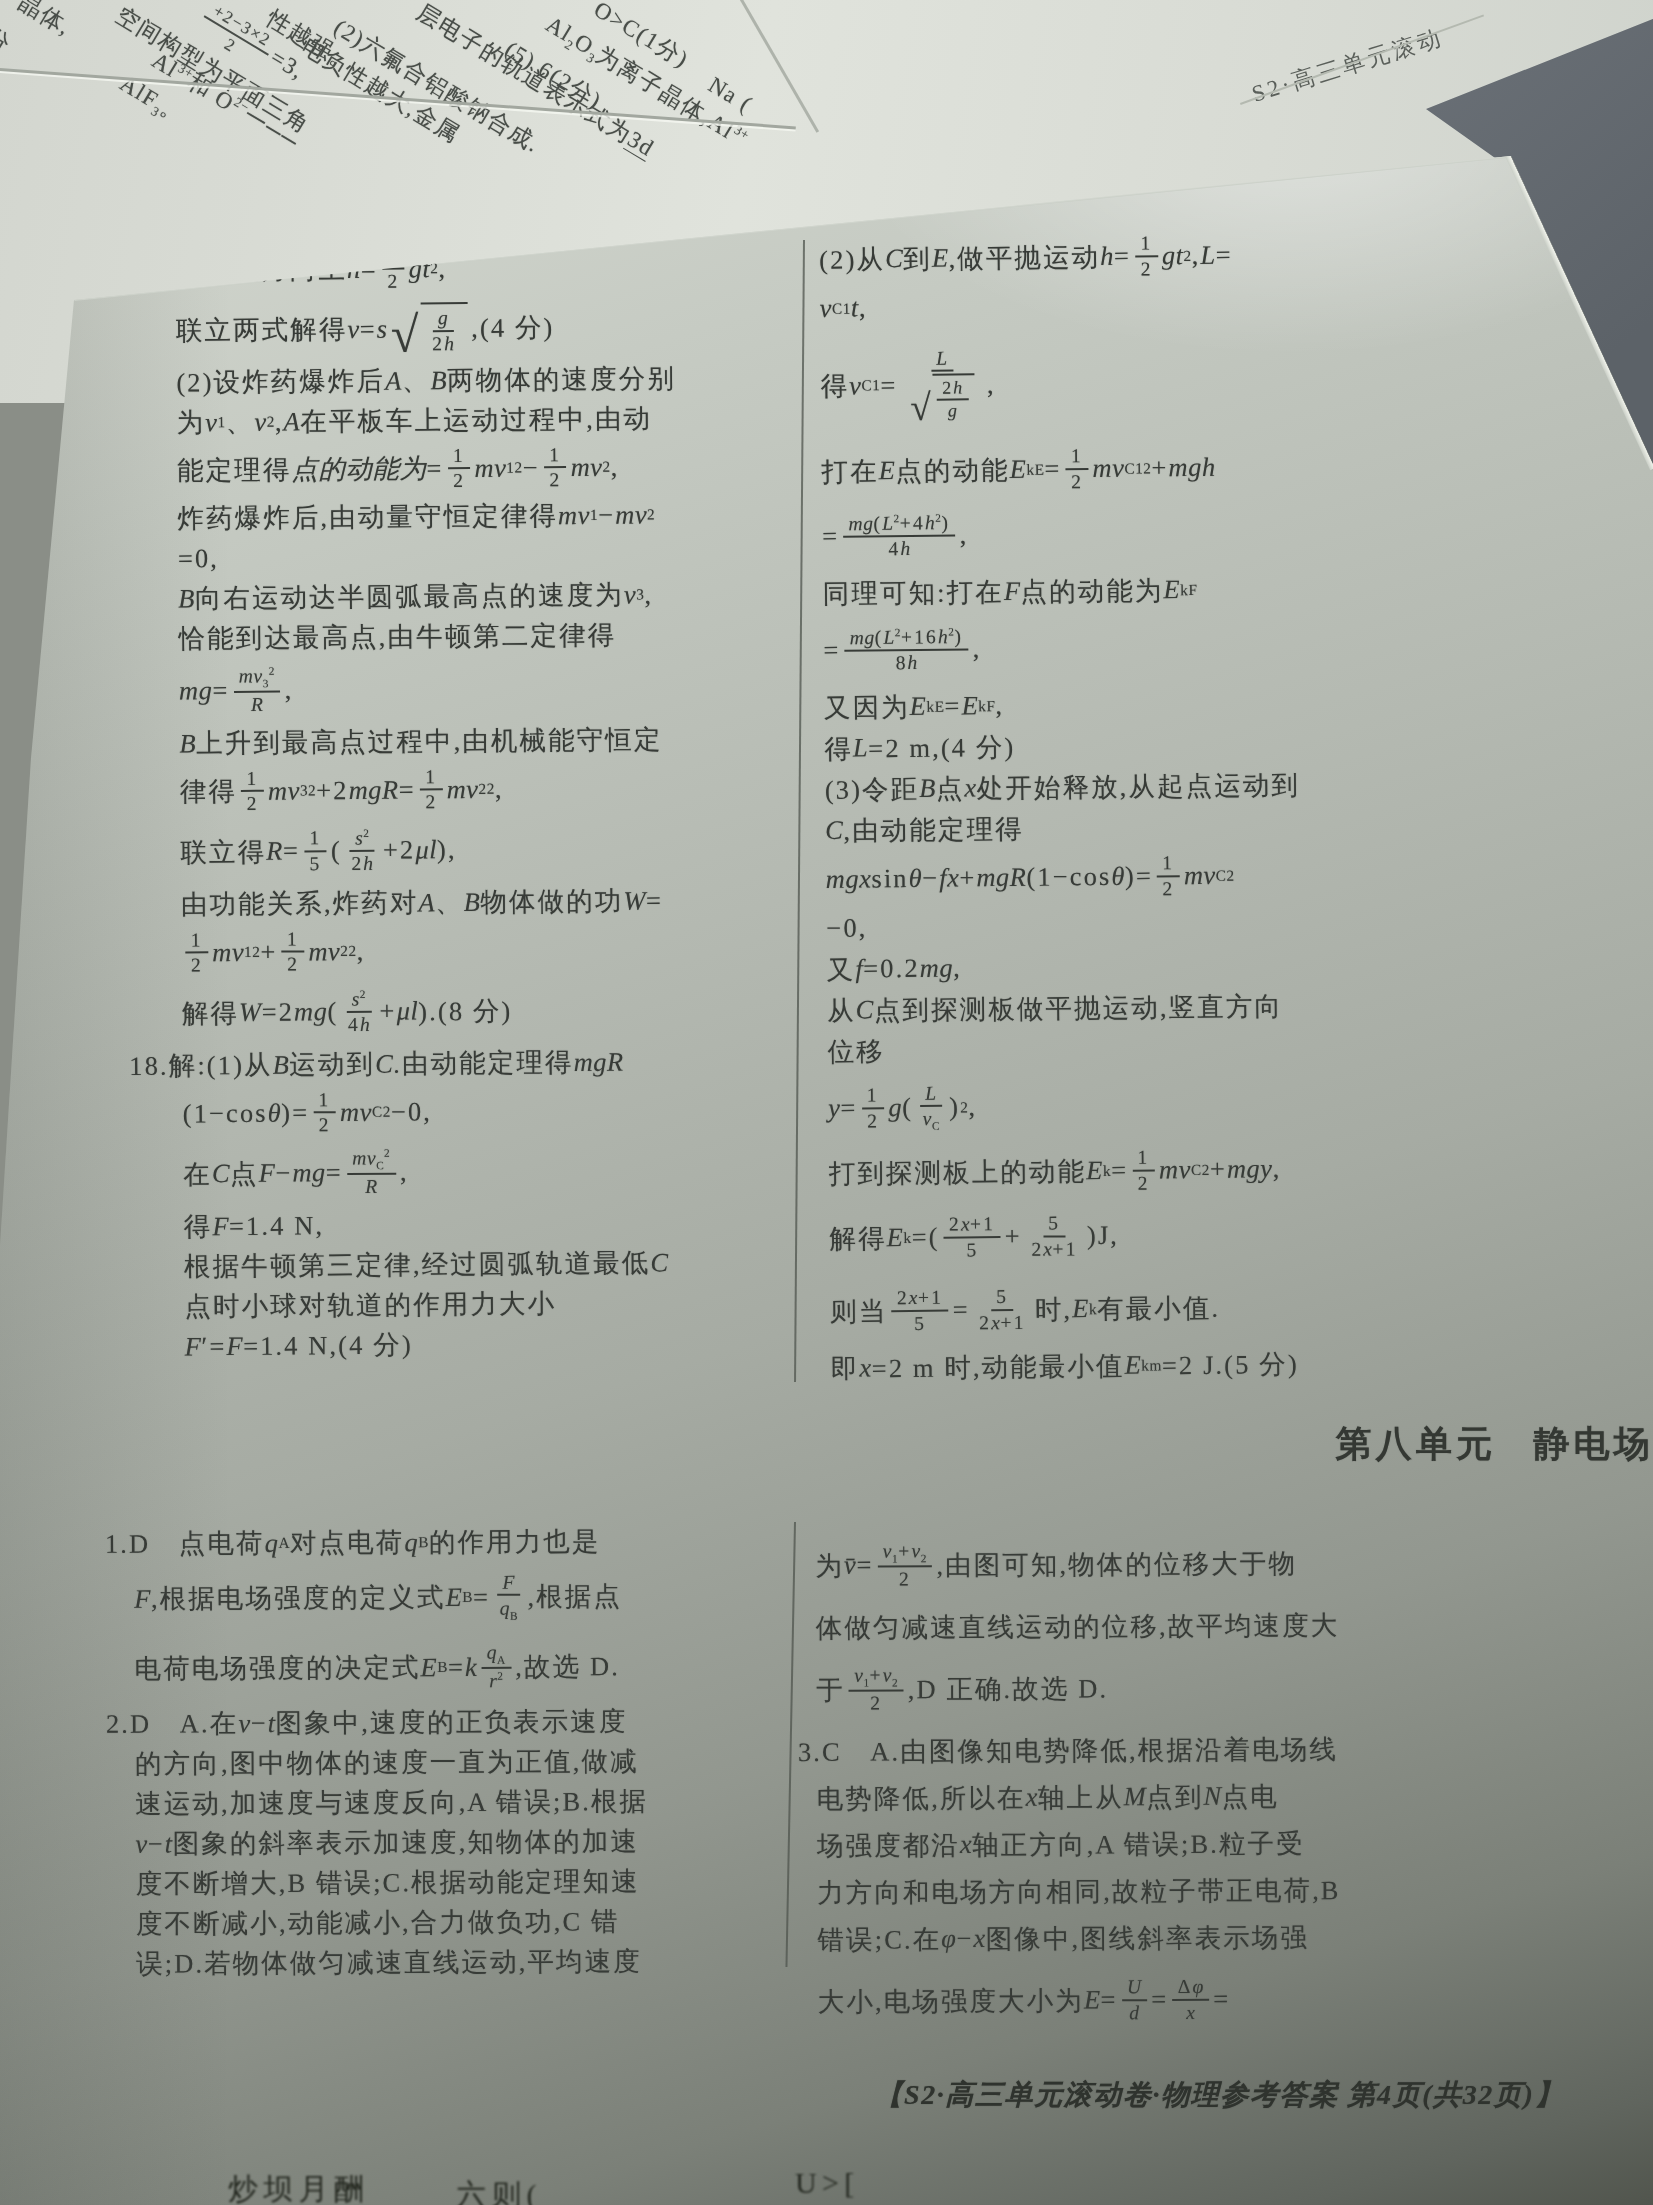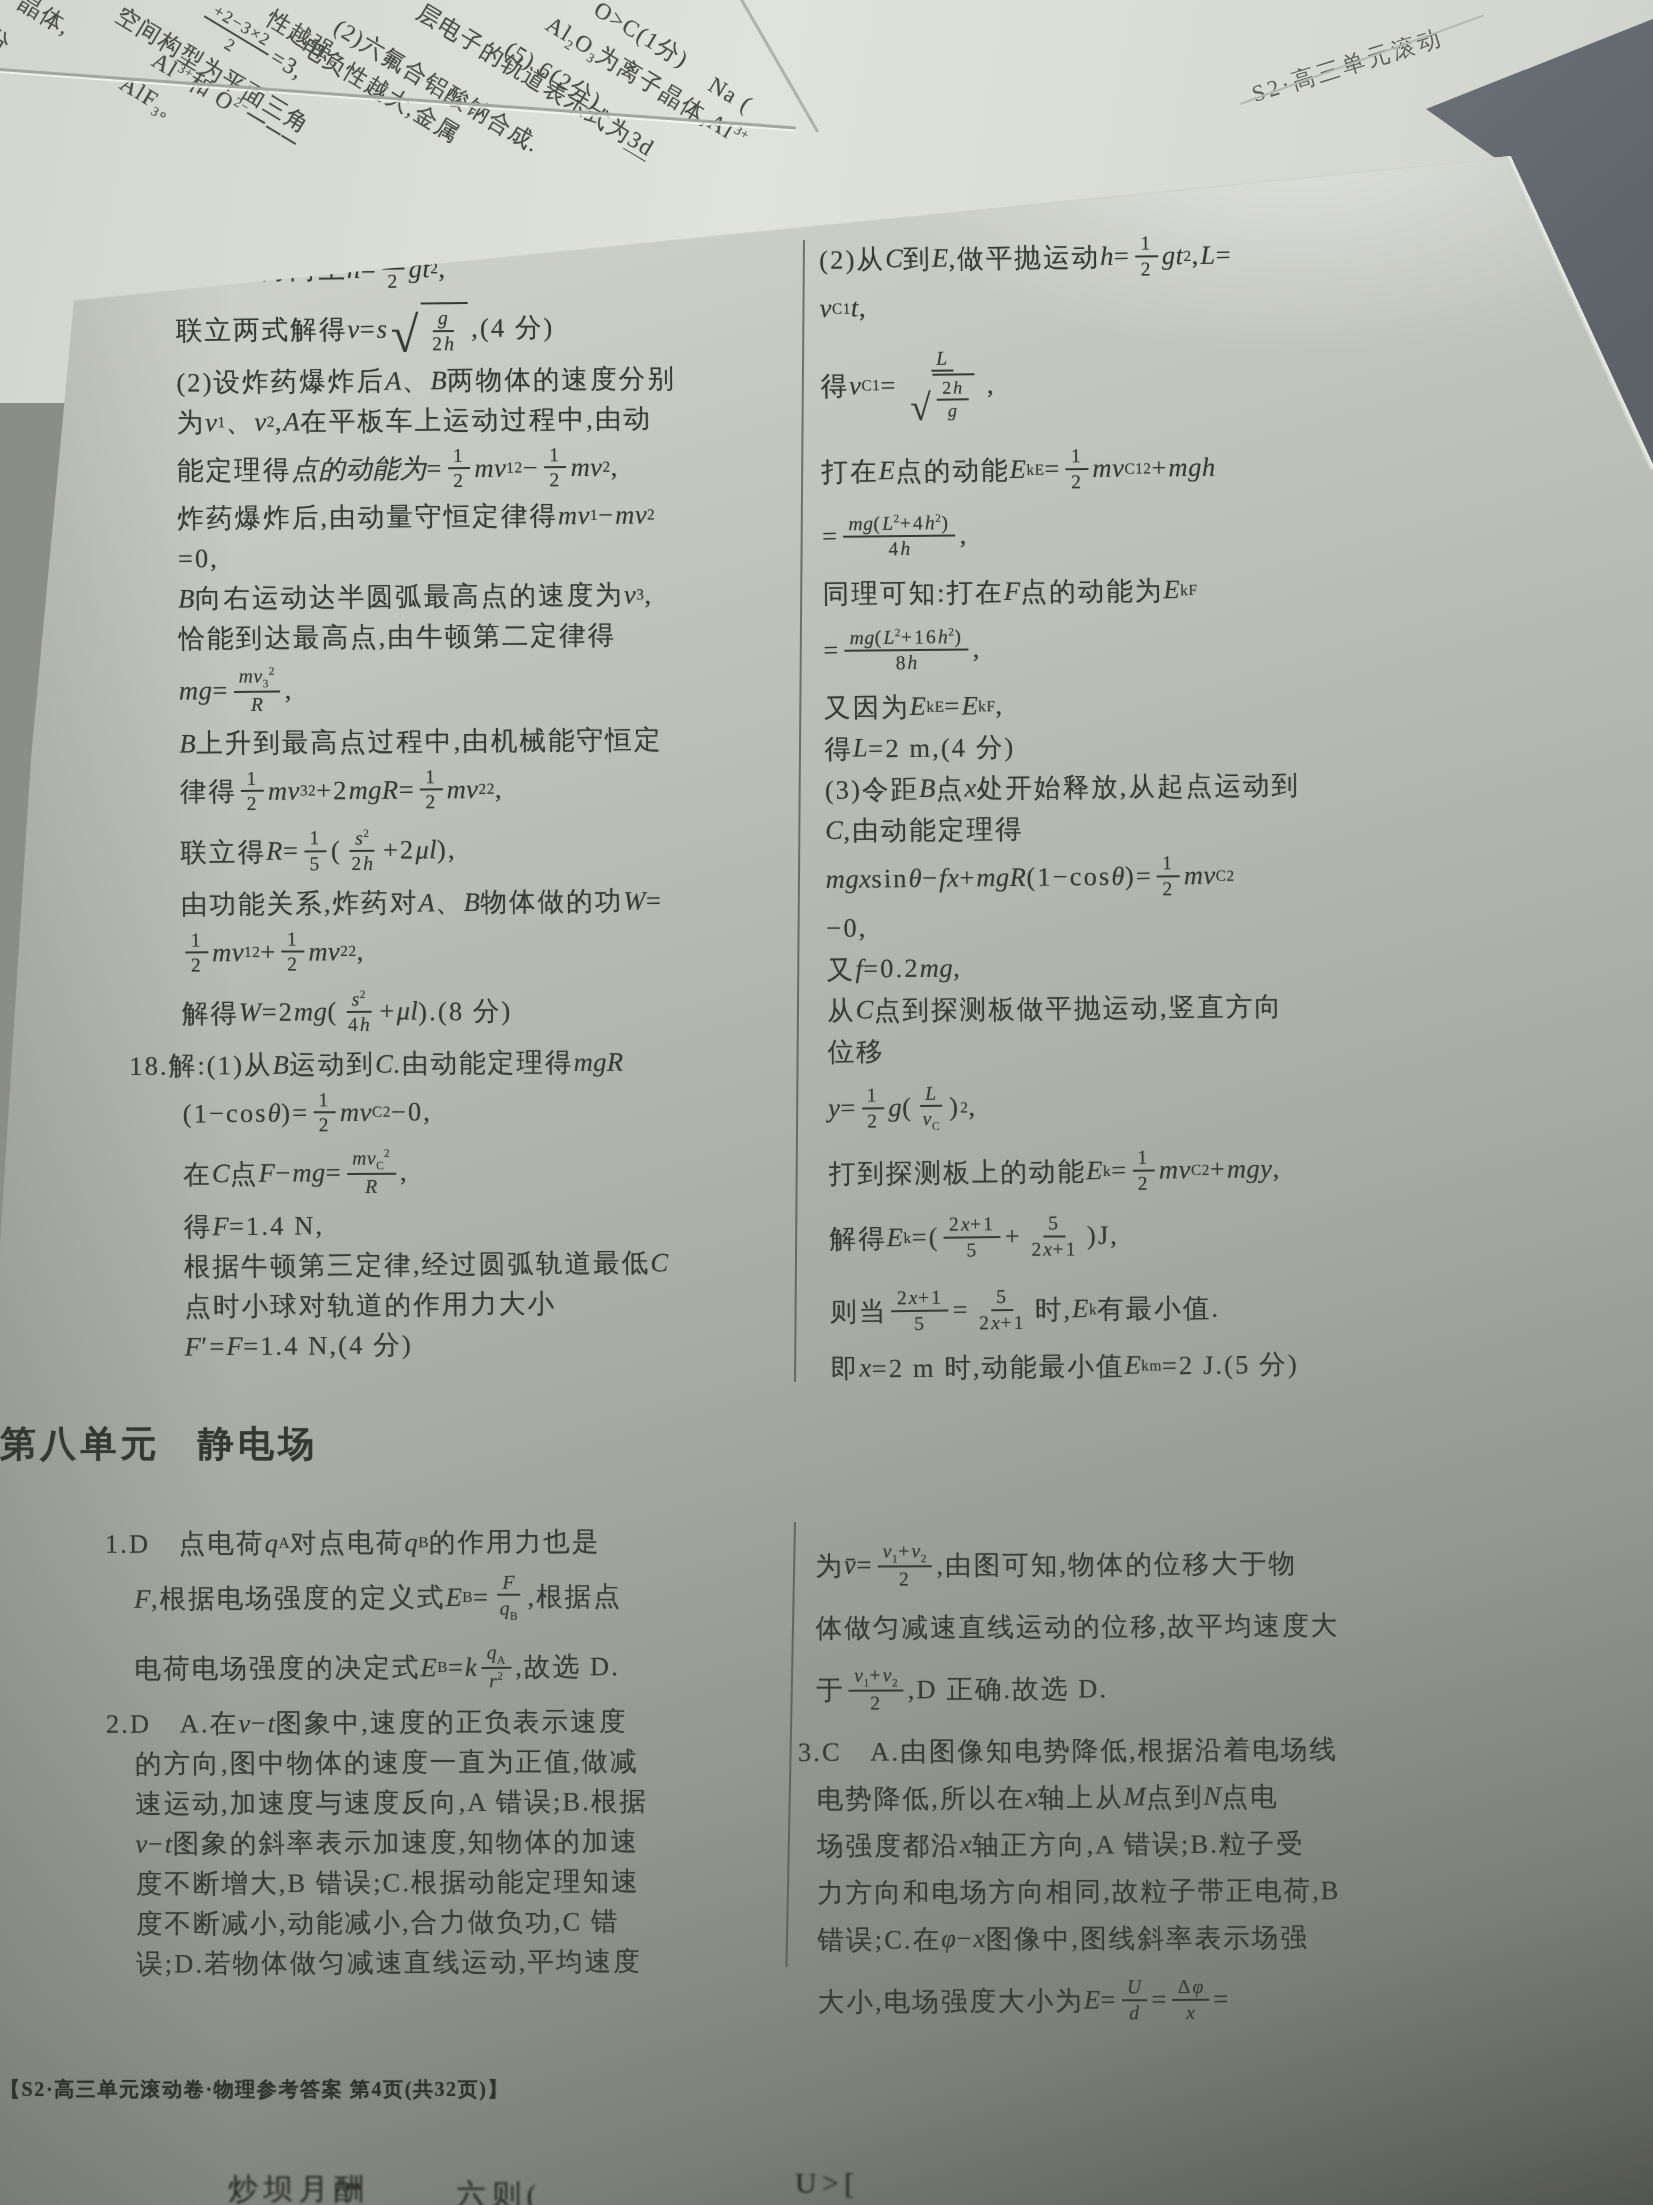--- a/index.html
+++ b/index.html
@@ -75,27 +75,27 @@
   .fr .nu{border-bottom:2.1px solid currentColor;padding:0 5.3px 1.1px;}
   .fr .de{padding:1.1px 5.3px 0;}
   .fr .fr{font-size:.92em;margin:0 2.1px;}
   .sq{display:inline-flex;align-items:flex-end;vertical-align:middle;margin:0 3.2px;}
   .rad{font-size:1.9em;line-height:.78;}
   .sqb{border-top:2.1px solid currentColor;padding:3.2px 4.2px 0 2.1px;}
   sub,sup{font-size:.58em;letter-spacing:0.5px;}
   i{font-style:italic;letter-spacing:0.5px;}
   .u{border-bottom:1.6px solid currentColor;}
   
-  .section-title{position:absolute;left:0;right:0;top:1420px;text-align:left;
+  .section-title{position:absolute;left:0;right:0;top:1420px;text-align:right;
     font-size:36px;font-weight:bold;color:#343833;letter-spacing:4.2px;
     text-shadow:0 0 1.1px rgba(50,55,50,.5);}
   .section-title .gap{display:inline-block;width:37px;}
-  .footer{position:absolute;left:0;right:90px;top:2076px;text-align:left;
-    font-size:20px;font-weight:bold;color:#2f332e;letter-spacing:1.6px;
-    text-shadow:0 0 1.1px rgba(45,50,45,.55);}
+  .footer{position:absolute;left:0;right:90px;top:2076px;text-align:right;
+    font-size:28px;font-weight:bold;color:#2f332e;letter-spacing:1.6px;
+    text-shadow:0 0 1.1px rgba(45,50,45,.55);font-style:italic;}
   
   .divider{position:absolute;width:1.6px;background:#4f544e;opacity:.75;transform-origin:0 0;}
   .div-upper{left:803px;top:240px;height:1142px;transform:rotate(0.45deg);}
   .div-lower{left:794px;top:1522px;height:445px;transform:rotate(1.1deg);}
   
   .bf{position:absolute;font-size:30px;color:#23271f;filter:blur(1.1px);
     letter-spacing:5.3px;white-space:nowrap;}
   .bf1{left:228px;top:2169px}.bf2{left:456px;top:2175px}.bf3{left:795px;top:2166px}
 </style>
 </head>

